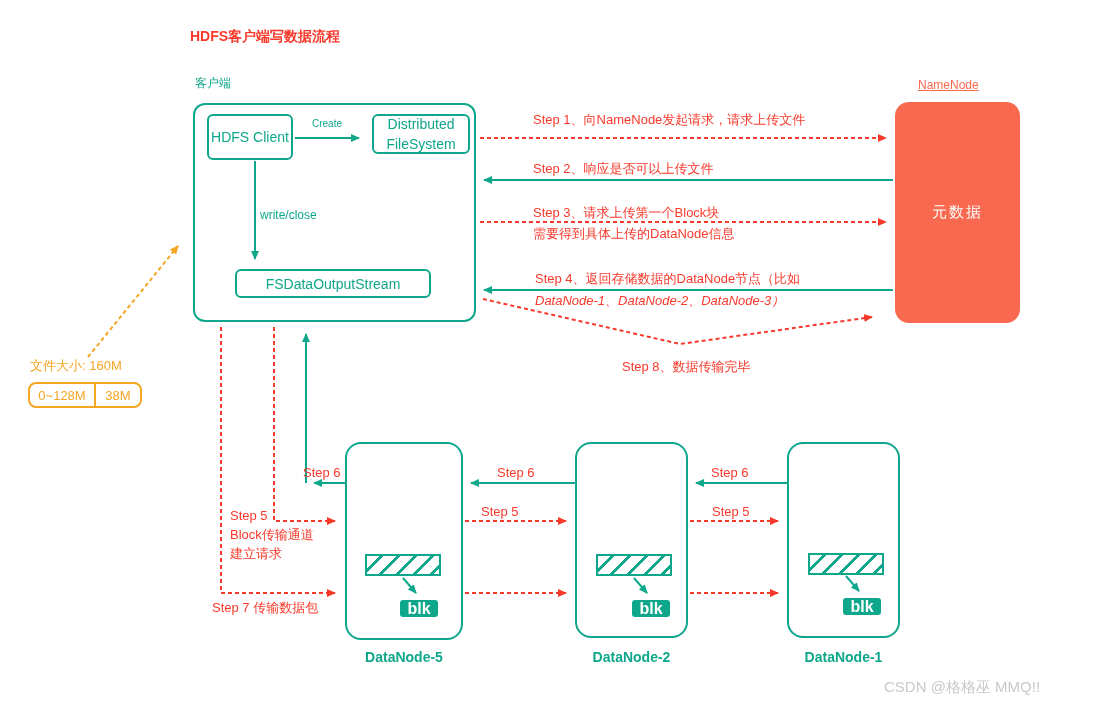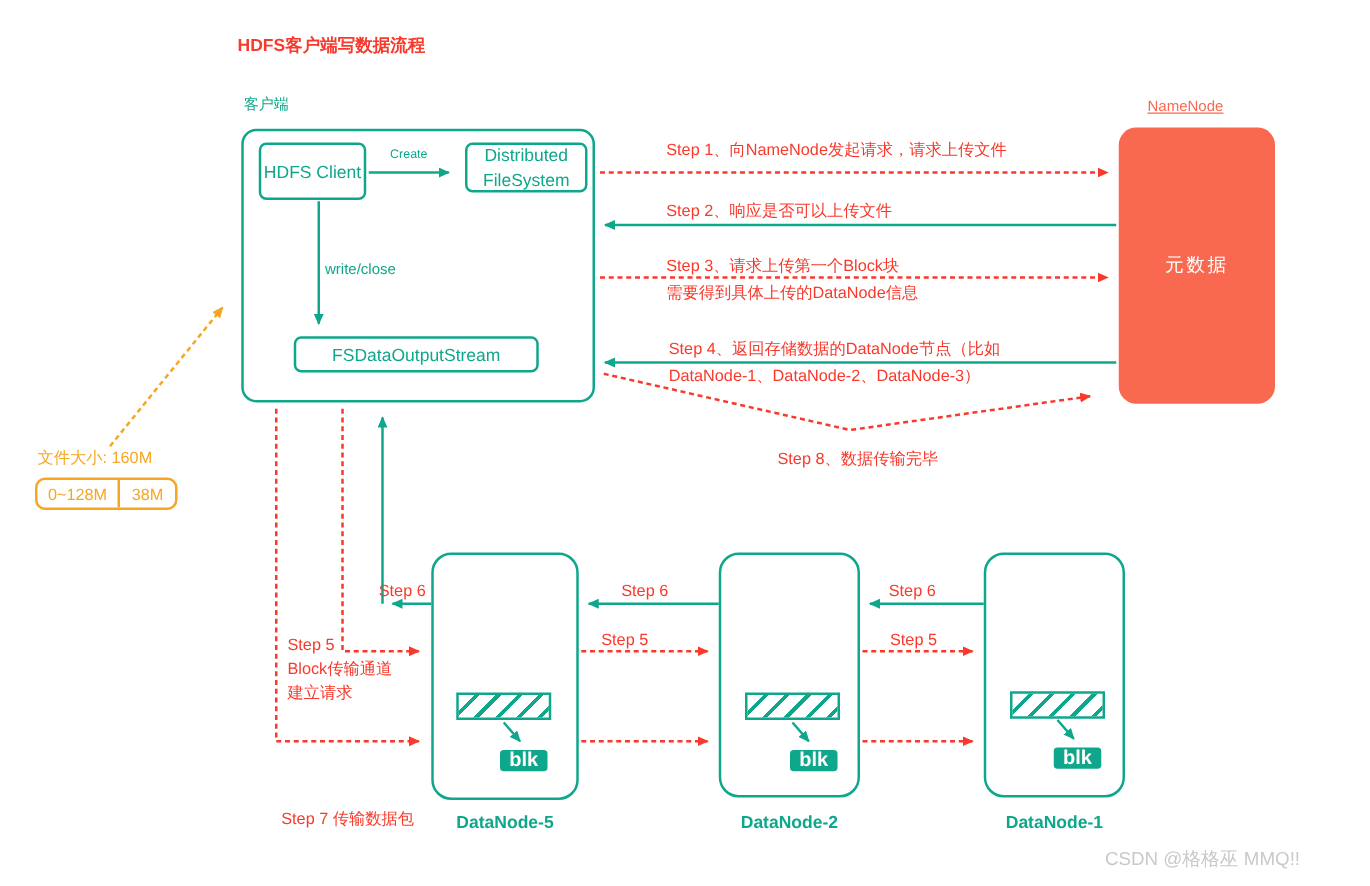--- a/index.html
+++ b/index.html
@@ -89,28 +89,28 @@
 
   <div class="namenode" style="left:895px;top:102px;width:125px;height:221px;">
     <span>元数据</span>
   </div>
 
   <div class="t red" style="left:533px;top:112px;">Step 1、向NameNode发起请求，请求上传文件</div>
   <div class="t red" style="left:533px;top:161px;">Step 2、响应是否可以上传文件</div>
   <div class="t red" style="left:533px;top:205px;">Step 3、请求上传第一个Block块</div>
   <div class="t red" style="left:533px;top:226px;">需要得到具体上传的DataNode信息</div>
   <div class="t red" style="left:535px;top:271px;">Step 4、返回存储数据的DataNode节点（比如</div>
-  <div class="t red" style="left:535px;top:293px;">DataNode-1、DataNode-2、DataNode-3）</div>
+  <div class="t red" style="left:535px;top:293px;font-style:italic;">DataNode-1、DataNode-2、DataNode-3）</div>
   <div class="t red" style="left:622px;top:359px;">Step 8、数据传输完毕</div>
 
   <div class="t red" style="left:230px;top:508px;">Step 5</div>
   <div class="t red" style="left:230px;top:527px;">Block传输通道</div>
   <div class="t red" style="left:230px;top:546px;">建立请求</div>
   <div class="t red" style="left:303px;top:465px;">Step 6</div>
-  <div class="t red" style="left:225px;top:600px;margin-top:47px;">Step 7 传输数据包</div>
+  <div class="t red" style="left:212px;top:600px;">Step 7 传输数据包</div>
   <div class="t red" style="left:497px;top:465px;">Step 6</div>
   <div class="t red" style="left:481px;top:504px;">Step 5</div>
   <div class="t red" style="left:711px;top:465px;">Step 6</div>
   <div class="t red" style="left:712px;top:504px;">Step 5</div>
 
   <div class="t orange" style="left:30px;top:358px;">文件大小: 160M</div>
   <div class="file-box" style="left:28px;top:382px;width:114px;height:26px;">
     <div class="file-cell" style="width:64px;border-right:2px solid var(--orange,#f6a623);">0~128M</div>
     <div class="file-cell" style="flex:1;">38M</div>
   </div>

